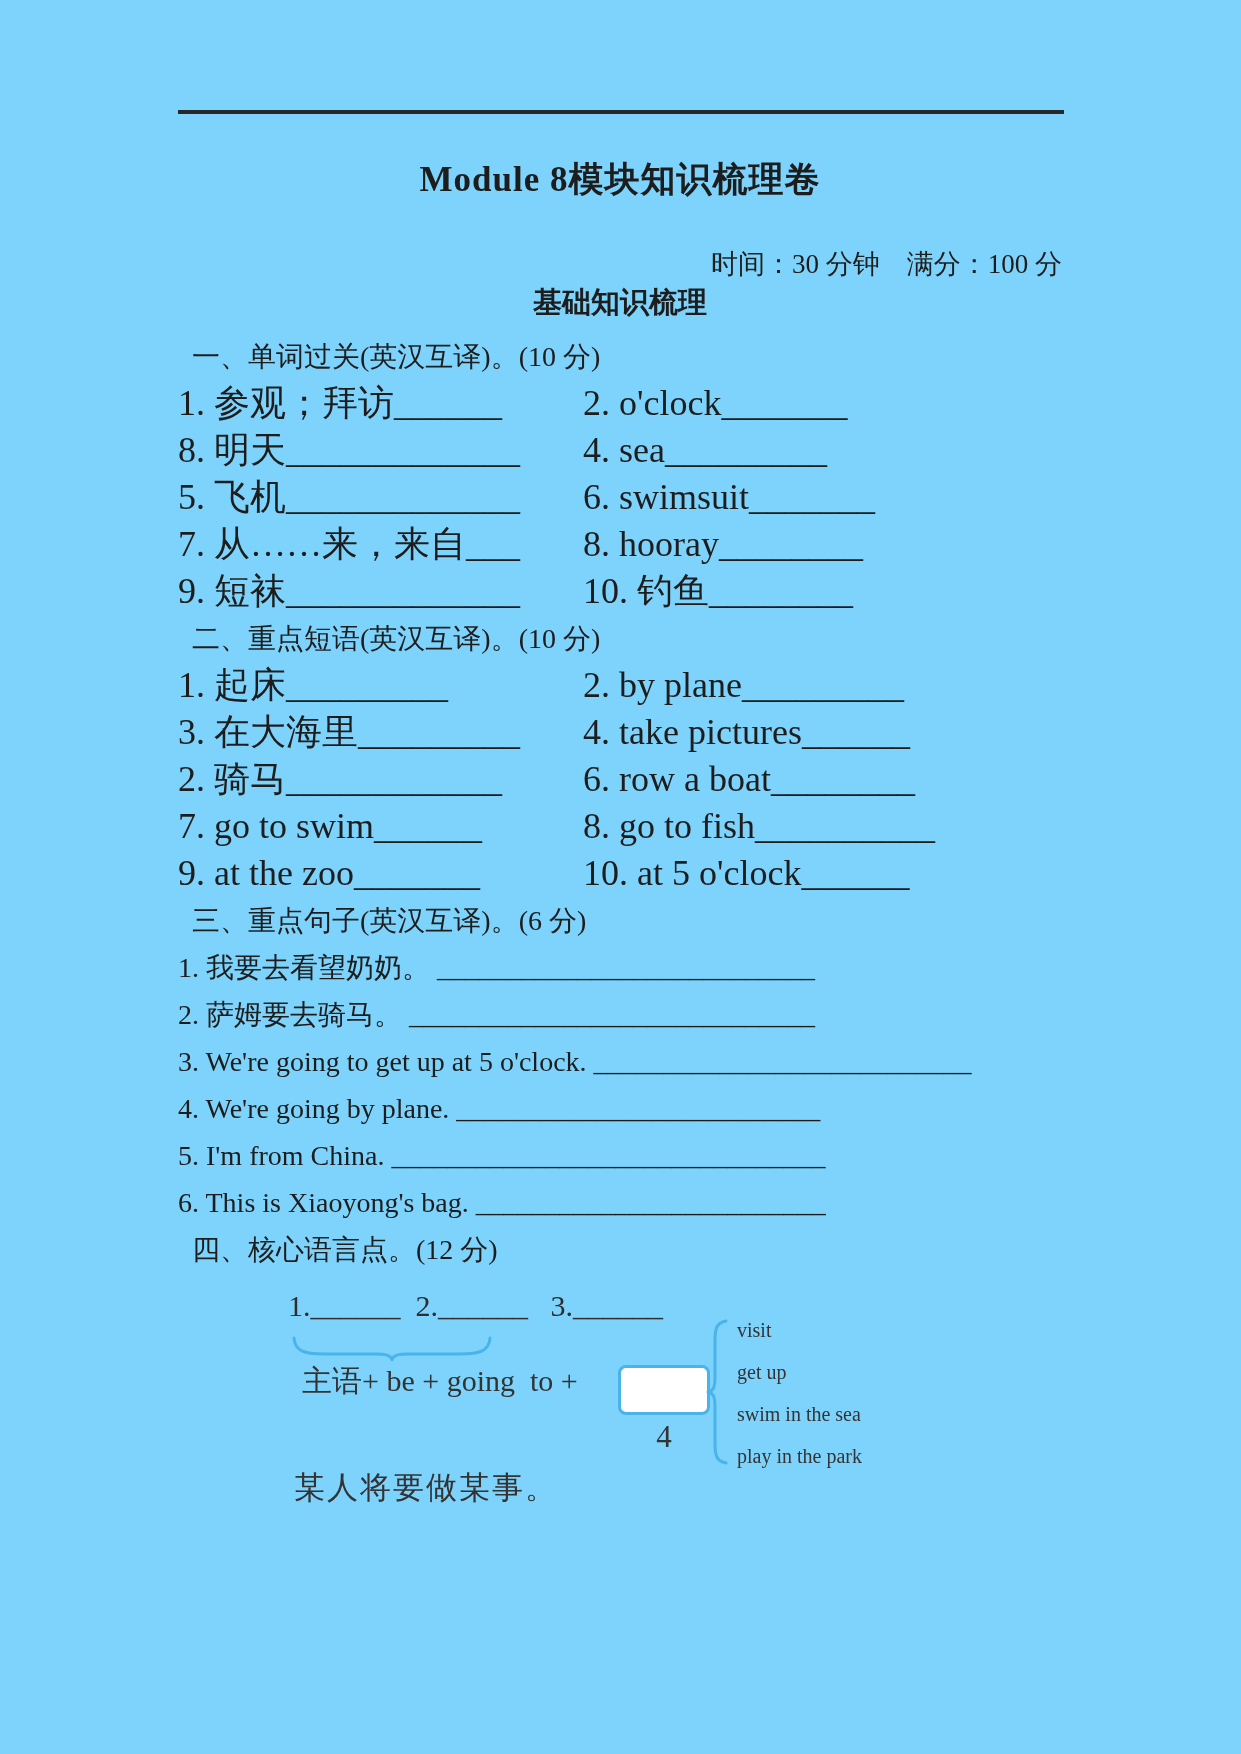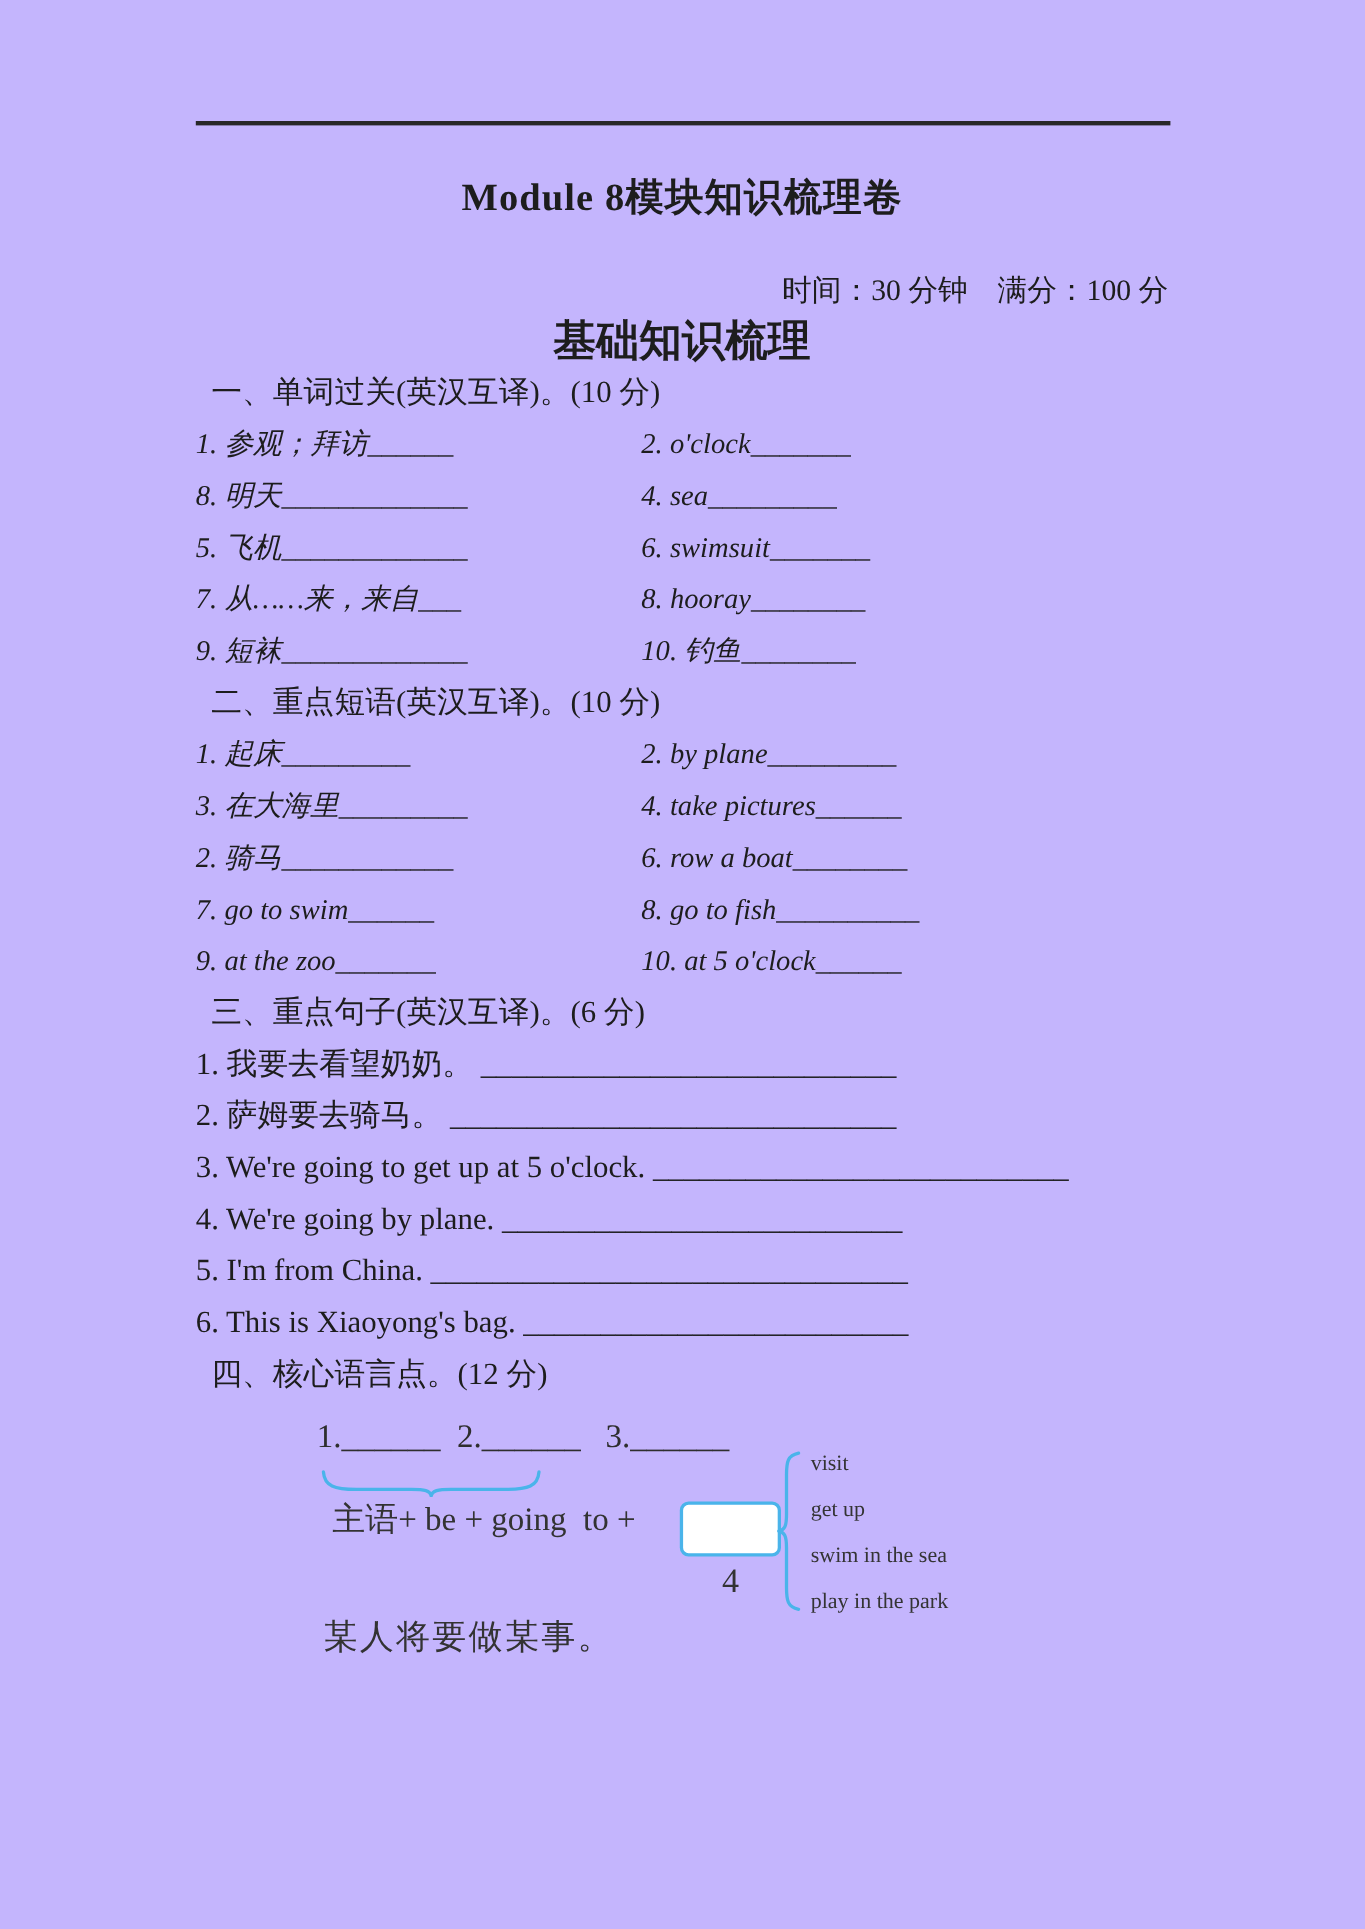--- a/index.html
+++ b/index.html
@@ -1,20 +1,20 @@
 <!DOCTYPE html>
 <html style="--accent: #4ab4ea;"><head>
 <meta charset="utf-8">
 <style>
   html,body{margin:0;padding:0;background:#ffffff;}
   .page{
     position:relative;
     width:1241px;
     height:1754px;
-    background:#c4b5fd;
+    background:#7dd3fc;
     font-family:"Liberation Serif","DejaVu Serif",serif;
     color:#1d1d1d;
     overflow:hidden;
   }
   .rule{
     position:absolute;
     left:178px; top:110px;
     width:886px; height:4px;
     background:#282828;
   }
@@ -31,39 +31,38 @@
     left:170px; top:246px; width:900px;
     box-sizing:border-box;
     padding-right:8px;
     text-align:right;
     font-size:27px;
   }
   .subject{
     position:absolute;
     left:170px; top:283px; width:900px;
     text-align:center;
-    font-size:39px;
+    font-size:29px;
     font-weight:bold;
   }
   .doc{
     position:absolute;
     left:170px; top:333px; width:900px;
   }
   .h{
     height:47px; line-height:47px;
     font-size:28px;
     white-space:nowrap;
     margin-left:22px;
   }
   .grid-row{
     display:grid;
     grid-template-columns:413px 487px;
     height:47px; line-height:47px;
-    font-size:26px;
-    font-style:italic;
+    font-size:36px;
   }
   .cell{white-space:nowrap;}
   .cell.left{padding-left:8px;}
   .full-row{
     height:47px; line-height:47px;
     font-size:28px;
     padding-left:8px;
     white-space:nowrap;
   }
   .diagram{

